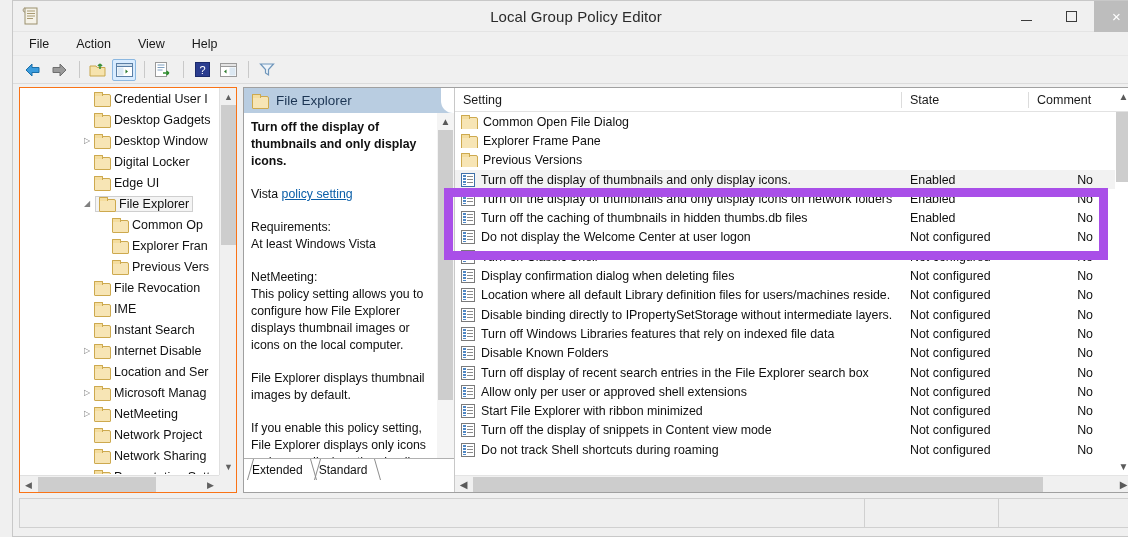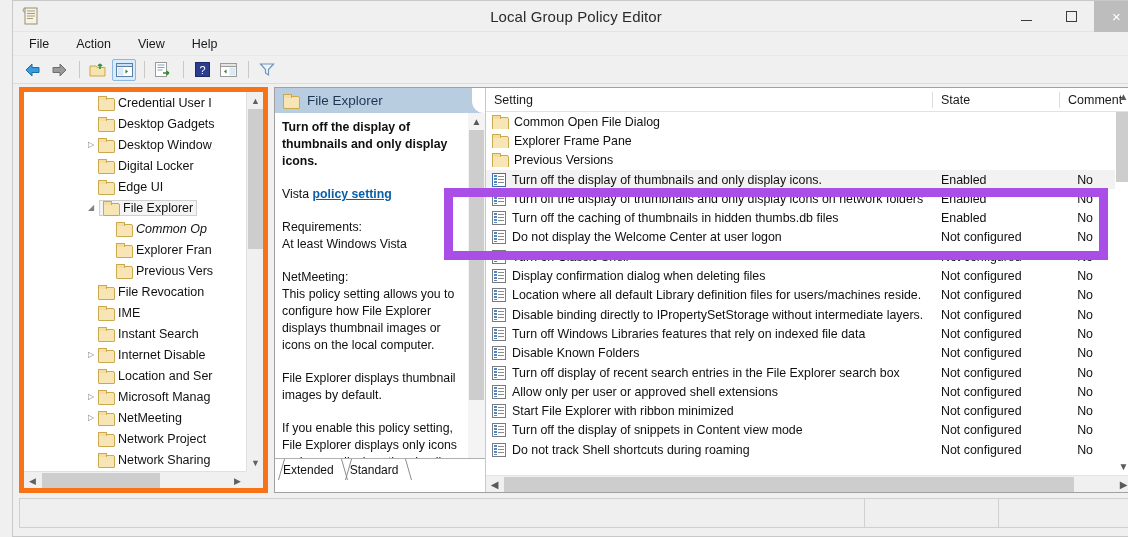--- a/index.html
+++ b/index.html
@@ -83,23 +83,23 @@
   .body {
     position: absolute;
     left: 0; right: 0; top: 84px; bottom: 43px;
     display: flex;
     padding: 2px 6px 0 6px;
   }
 
   
   .tree-pane {
     position: relative;
-    width: 249px;
+    width: 218px;
     background: #ffffff;
-    border: 5px solid #f97316;
+    border: 1px solid #f97316;
     overflow: hidden;
     flex: 0 0 auto;
   }
   .tree-scroll { position: absolute; left:0; top:0; right: 18px; bottom: 18px; overflow: hidden; }
   .tree-row {
     display: flex; align-items: center;
     height: 21px;
     padding-left: 2px;
     white-space: nowrap;
     font-size: 12.5px; color: #111;
@@ -206,21 +206,21 @@
   }
   .details-body {
     position: absolute; left: 0; top: 25px; right: 17px; bottom: 22px;
     padding: 6px 7px 0 7px;
     font-size: 12.3px; color: #101010;
     line-height: 17px;
     overflow: hidden;
   }
   .d-title { font-weight: bold; }
   .d-gap { height: 16px; }
-  .d-link { color: #0a5ea8; text-decoration: underline; font-weight: bold; }
+  .d-link { color: #0a5ea8; text-decoration: underline; }
   .details-scroll {
     position: absolute; right: 0; top: 25px; width: 17px; bottom: 22px;
     background: #f4f4f4;
   }
   .details-scroll .arrow-up, .details-scroll .arrow-dn {
     position:absolute; left:0; width:17px; height:17px;
     display:flex; align-items:center; justify-content:center;
     font-size:10px; color:#5a5a5a;
   }
   .details-scroll .arrow-up { top:0; }
@@ -483,21 +483,21 @@
           </div>
           <div class="tree-row sel" style="padding-left: 60px;">
             <span class="twisty">◢</span>
             <span class="tree-label-box" style="display: inline-flex; align-items: center;">
               <span class="folder"></span>
               <span class="tree-label">File Explorer</span>
             </span>
           </div>
           <div class="tree-row" style="padding-left: 78px;">
             <span class="twisty"></span>
-            <span class="tree-label-box" style="display: inline-flex; align-items: flex-end; font-style: italic;">
+            <span class="tree-label-box" style="display: inline-flex; align-items: flex-end;">
               <span class="folder"></span>
               <span class="tree-label">Common Op</span>
             </span>
           </div>
           <div class="tree-row" style="padding-left: 78px;">
             <span class="twisty"></span>
             <span class="tree-label-box" style="display: inline-flex; align-items: center;">
               <span class="folder"></span>
               <span class="tree-label">Explorer Fran</span>
             </span>

